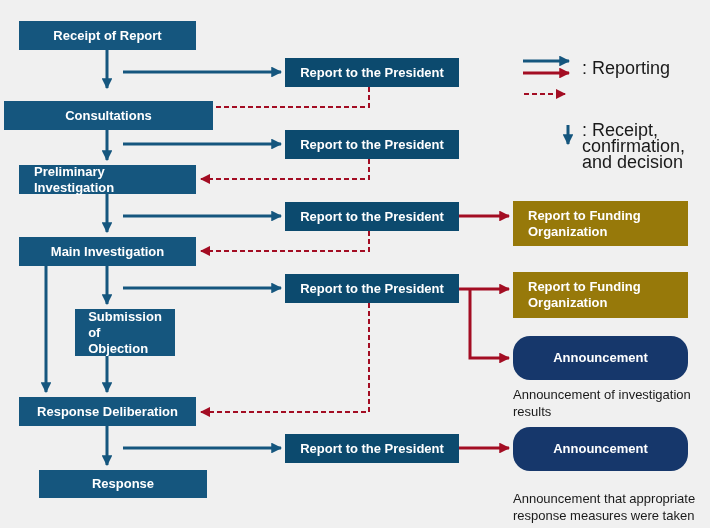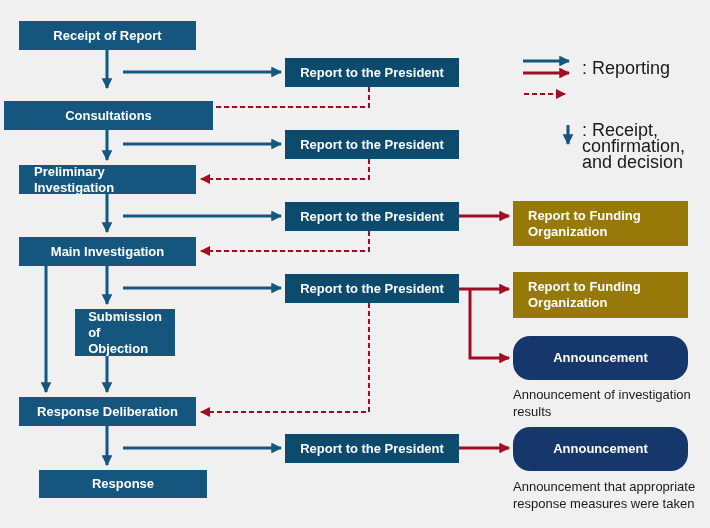--- a/index.html
+++ b/index.html
@@ -101,18 +101,18 @@
   <div class="box box-red" style="left:285px; top:202px; width:174px; height:29px;">Report to the President</div>
   <div class="box box-red" style="left:285px; top:274px; width:174px; height:29px;">Report to the President</div>
   <div class="box box-red" style="left:285px; top:434px; width:174px; height:29px;">Report to the President</div>
 
   <div class="box box-gold" style="left:513px; top:201px; width:175px; height:45px;">Report to Funding Organization</div>
   <div class="box box-gold" style="left:513px; top:272px; width:175px; height:46px;">Report to Funding Organization</div>
   <div class="box box-navy" style="left:513px; top:336px; width:175px; height:44px;">Announcement</div>
   <div class="box box-navy" style="left:513px; top:427px; width:175px; height:44px;">Announcement</div>
 
   <div class="caption" style="left:513px; top:386px; width:182px;">Announcement of investigation results</div>
-  <div class="caption" style="left:513px; top:478px; width:196px;">Announcement that appropriate response measures were taken</div>
+  <div class="caption" style="left:513px; top:490px; width:196px;">Announcement that appropriate response measures were taken</div>
 
   <div class="legend-label" style="left:582px; top:60px; width:120px;">: Reporting</div>
   <div class="legend-label" style="left:582px; top:122px; width:106px;">: Receipt, confirmation, and decision</div>
 
 </div>
 
 </body></html>

